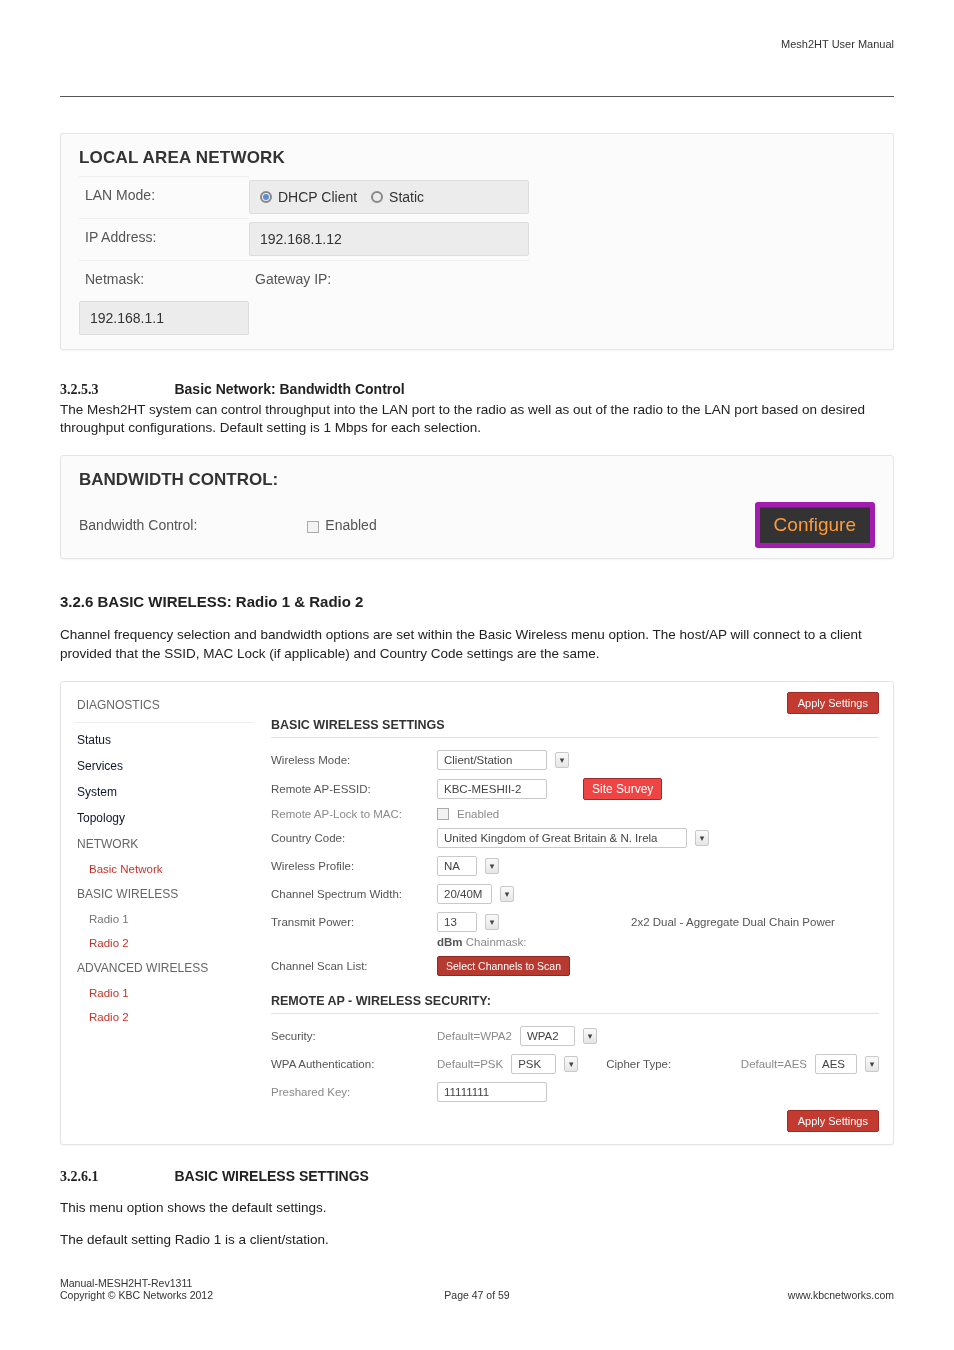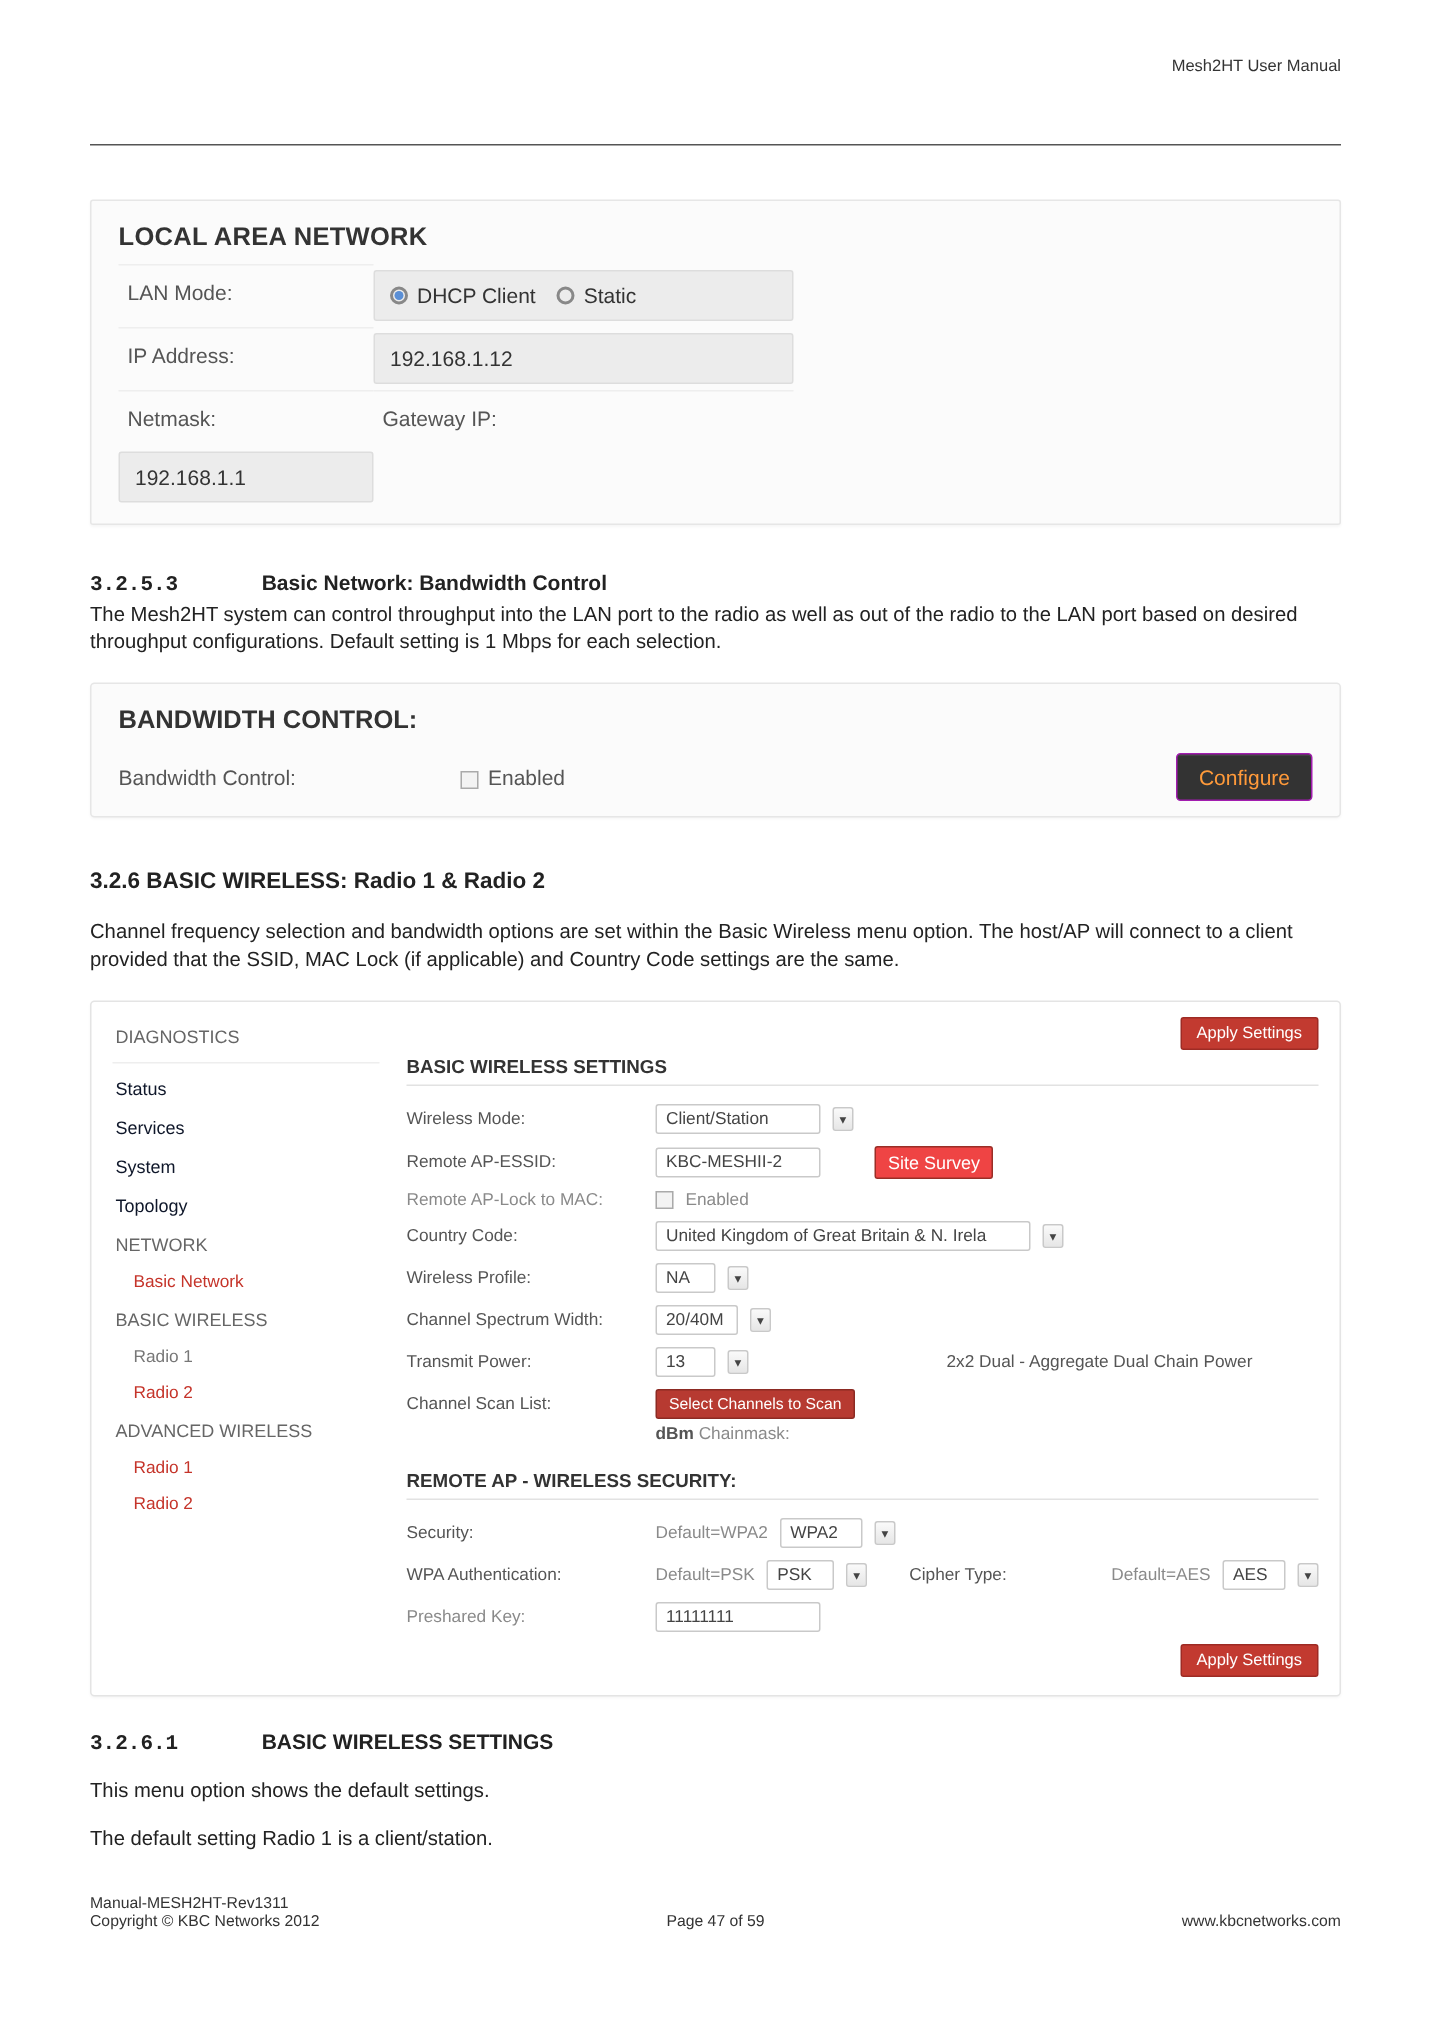--- a/index.html
+++ b/index.html
@@ -13,30 +13,30 @@
   .lan-title { font-family: Arial, sans-serif; font-weight: 700; font-size: 17px; color: #333; margin-bottom: 8px; letter-spacing: 0.2px; }
   .lan-grid { display: grid; grid-template-columns: 170px 280px; row-gap: 0; }
   .lan-label { font-family: Arial, sans-serif; font-size: 14px; color: #555; padding: 10px 6px; border-top: 1px solid #eee; }
   .lan-value { font-family: Arial, sans-serif; font-size: 14px; color: #333; padding: 8px 10px; background: #ececec; border: 1px solid #ddd; border-radius: 2px; margin: 4px 0; display: flex; align-items: center; gap: 14px; }
   .radio { display: inline-flex; align-items: center; gap: 6px; }
   .radio .dot { width: 12px; height: 12px; border-radius: 50%; border: 2px solid #888; display: inline-block; position: relative; }
   .radio.sel .dot::after { content: ""; width: 6px; height: 6px; border-radius: 50%; background: #5a8fd6; position: absolute; top: 1px; left: 1px; }
   .radio.unsel .dot::after { content: ""; }
 
   
-  .sect-num { font-family: Liberation Mono, monospace; font-weight: 700; font-size: 14px; display: inline-block; min-width: 110px; }
+  .sect-num { font-family: Liberation Serif, serif; font-weight: 700; font-size: 14px; display: inline-block; min-width: 110px; }
   .sect-title { font-family: Verdana, sans-serif; font-weight: 700; font-size: 14px; }
   .body-text { font-family: Verdana, sans-serif; font-size: 13.5px; line-height: 1.35; margin-top: 3px; color: #222; }
 
   
   .bw-card { background: #fbfbfb; border: 1px solid #e6e6e6; border-radius: 3px; padding: 14px 18px 10px 18px; box-shadow: 0 1px 2px rgba(0,0,0,0.04); margin: 18px 0 34px 0; display:block; }
   .bw-title { font-family: Arial, sans-serif; font-weight: 700; font-size: 17px; color: #333; margin-bottom: 12px; }
   .bw-row { display: flex; align-items: center; gap: 110px; font-family: Arial, sans-serif; font-size: 14px; color: #555; }
   .checkbox { width: 12px; height: 12px; border: 1px solid #aaa; background: #f3f3f3; display: inline-block; margin-right: 6px; vertical-align: middle; }
-  .btn-configure { font-family: Arial, sans-serif; font-size: 14px; color: #fff; background: #333; border: 1px solid #a21caf; border-radius: 3px; padding: 7px 14px; box-shadow: inset 0 1px 0 rgba(255,255,255,0.08); }
+  .btn-configure { font-family: Arial, sans-serif; font-size: 19px; color: #fff; background: #333; border: 5px solid #a21caf; border-radius: 3px; padding: 7px 14px; box-shadow: inset 0 1px 0 rgba(255,255,255,0.08); }
   .btn-configure .txt { color: #ff9a3a; }
 
   .h3 { font-family: Verdana, sans-serif; font-weight: 700; font-size: 15px; margin: 22px 0 16px 0; }
 
   
   .wl-wrap { background: #fff; border: 1px solid #e4e4e4; border-radius: 3px; padding: 10px 14px 12px 14px; box-shadow: 0 1px 2px rgba(0,0,0,0.04); margin: 18px 0 22px 0; font-family: Arial, sans-serif; }
   .wl-inner { display: flex; gap: 18px; }
   .wl-side { width: 178px; font-size: 12px; }
   .wl-side .item { padding: 6px 2px; color: #666; }
   .wl-side .item.link { color: #0f172a; }
@@ -177,28 +177,28 @@
           <span class="sel-caret">▾</span>
         </div>
 
         <div class="form-row">
           <span class="lbl">Transmit Power:</span>
           <span class="input small">13</span>
           <span class="sel-caret">▾</span>
           <span style="width:6px"></span>
           <span style="margin-left:110px">2x2 Dual - Aggregate Dual Chain Power</span>
         </div>
-        <div class="form-row">
-          <span class="lbl">Channel Scan List:</span>
-          <button class="btn-scan">Select Channels to Scan</button>
-        </div>
-
         <div class="form-row" style="margin-top:-4px">
           <span class="lbl"></span>
           <span><b>dBm</b> <span class="muted">Chainmask:</span></span>
+        </div>
+
+        <div class="form-row">
+          <span class="lbl">Channel Scan List:</span>
+          <button class="btn-scan">Select Channels to Scan</button>
         </div>
       </div>
 
       <div class="panel" style="margin-top:14px">
         <div class="panel-title">REMOTE AP - WIRELESS SECURITY:</div>
 
         <div class="form-row">
           <span class="lbl">Security:</span>
           <span class="muted">Default=WPA2</span>
           <span class="input" style="min-width:55px;width:55px">WPA2</span>

